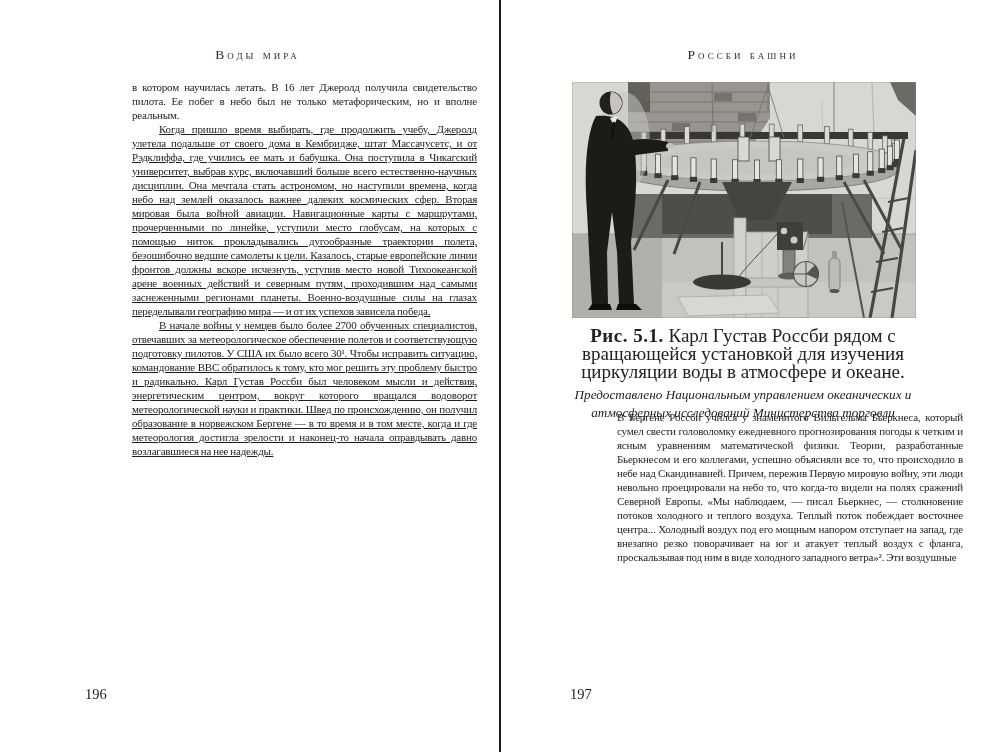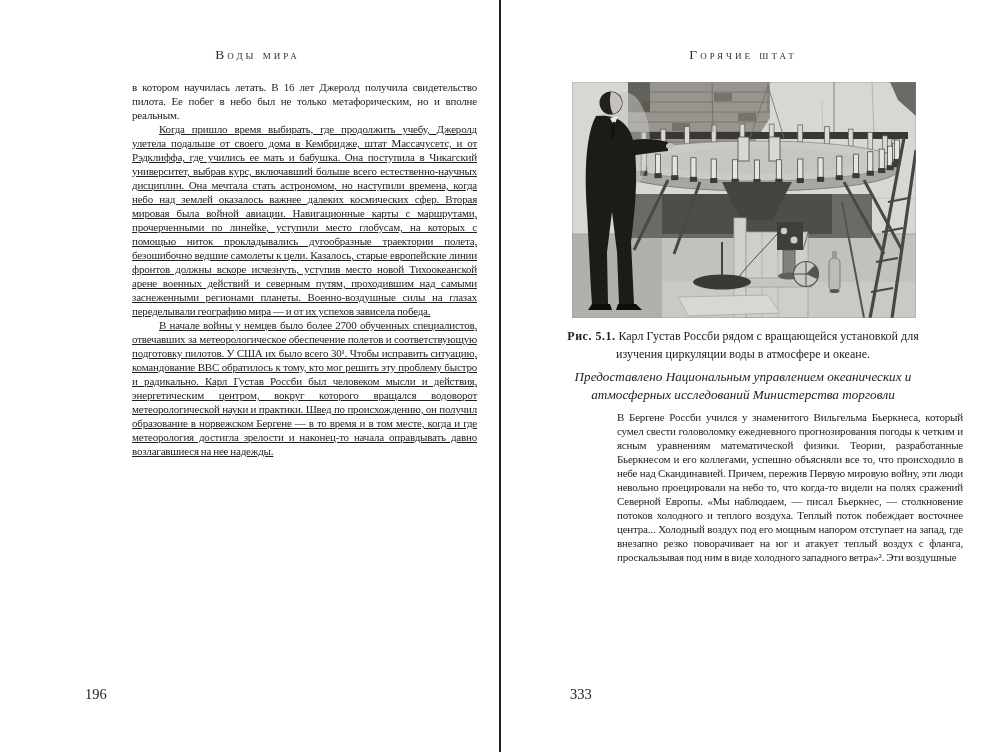--- a/index.html
+++ b/index.html
@@ -28,21 +28,21 @@
   .body-text p.indent{text-indent:27px;text-decoration:underline;}
   .page-number{position:absolute;top:686px;font-size:14.5px;color:#23221f;}
   .page-left .page-number{left:85px;width:345px;}
   .page-right .page-number{left:69px;width:346px;}
   figure.photo{
     position:absolute;left:71px;top:82px;width:344px;height:236px;margin:0;
     background:#d8d7d2;overflow:hidden;
   }
   figure.photo svg{display:block;width:100%;height:100%;}
   .caption-block{position:absolute;left:62px;width:360px;top:327px;text-align:center;}
-  .caption{font-size:12px;line-height:18px;color:#23221f;}
+  .caption{font-size:19px;line-height:18px;color:#23221f;}
   .caption .cap-label{font-weight:bold;letter-spacing:0.5px;}
   .credit{font-size:13.2px;line-height:17.5px;font-style:italic;margin-top:5px;color:#23221f;}
 </style>
 </head>
 <body>
 
 <div class="spread">
 
   <div class="page page-left">
     <div class="running-head">Воды мира</div>
@@ -50,21 +50,21 @@
       <p class="no-indent">в котором научилась летать. В 16 лет Джеролд получила свидетельство пилота. Ее побег в небо был не только метафорическим, но и вполне реальным.</p>
       <p class="indent">Когда пришло время выбирать, где продолжить учебу, Джеролд улетела подальше от своего дома в Кембридже, штат Массачусетс, и от Рэдклиффа, где учились ее мать и бабушка. Она поступила в Чикагский университет, выбрав курс, включавший больше всего естественно-научных дисциплин. Она мечтала стать астрономом, но наступили времена, когда небо над землей оказалось важнее далеких космических сфер. Вторая мировая была войной авиации. Навигационные карты с маршрутами, прочерченными по линейке, уступили место глобусам, на которых с помощью ниток прокладывались дугообразные траектории полета, безошибочно ведшие самолеты к цели. Казалось, старые европейские линии фронтов должны вскоре исчезнуть, уступив место новой Тихоокеанской арене военных действий и северным путям, проходившим над самыми заснеженными регионами планеты. Военно-воздушные силы на глазах переделывали географию мира — и от их успехов зависела победа.</p>
       <p class="indent">В начале войны у немцев было более 2700 обученных специалистов, отвечавших за метеорологическое обеспечение полетов и соответствующую подготовку пилотов. У США их было всего 30¹. Чтобы исправить ситуацию, командование ВВС обратилось к тому, кто мог решить эту проблему быстро и радикально. Карл Густав Россби был человеком мысли и действия, энергетическим центром, вокруг которого вращался водоворот метеорологической науки и практики. Швед по происхождению, он получил образование в норвежском Бергене — в то время и в том месте, когда и где метеорология достигла зрелости и наконец-то начала оправдывать давно возлагавшиеся на нее надежды.</p>
     </div>
     <div class="page-number">196</div>
   </div>
 
   <div class="divider"></div>
 
   <div class="page page-right">
-    <div class="running-head">Горячие штат</div>
+    <div class="running-head">Россби башни</div>
 
     <figure class="photo">
       <svg id="apparatus-svg" viewBox="0 0 344 236" preserveAspectRatio="none" xmlns="http://www.w3.org/2000/svg">
         <defs>
           <clipPath id="brickclip">
               <polygon points="56,0 198,0 198,36 162,92 56,92"></polygon>
             </clipPath>
         </defs>
 
         <rect x="0" y="0" width="344" height="152" fill="#d8d7d2"></rect>
@@ -227,16 +227,16 @@
       <div class="caption">
         <span class="cap-label">Рис. 5.1.</span>
         <span>Карл Густав Россби рядом с вращающейся установкой для изучения циркуляции воды в атмосфере и океане.</span>
       </div>
       <div class="credit">Предоставлено Национальным управлением океанических и атмосферных исследований Министерства торговли</div>
     </div>
 
     <div class="body-text">
       <p class="no-indent">В Бергене Россби учился у знаменитого Вильгельма Бьеркнеса, который сумел свести головоломку ежедневного прогнозирования погоды к четким и ясным уравнениям математической физики. Теории, разработанные Бьеркнесом и его коллегами, успешно объясняли все то, что происходило в небе над Скандинавией. Причем, пережив Первую мировую войну, эти люди невольно проецировали на небо то, что когда-то видели на полях сражений Северной Европы. «Мы наблюдаем, — писал Бьеркнес, — столкновение потоков холодного и теплого воздуха. Теплый поток побеждает восточнее центра... Холодный воздух под его мощным напором отступает на запад, где внезапно резко поворачивает на юг и атакует теплый воздух с фланга, проскальзывая под ним в виде холодного западного ветра»². Эти воздушные</p>
     </div>
-    <div class="page-number">333</div>
+    <div class="page-number">197</div>
   </div>
 
 </div>
 
 </body></html>

